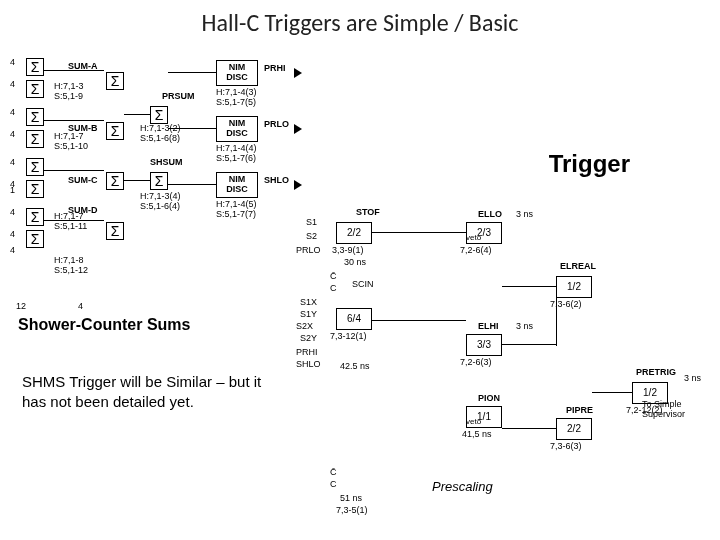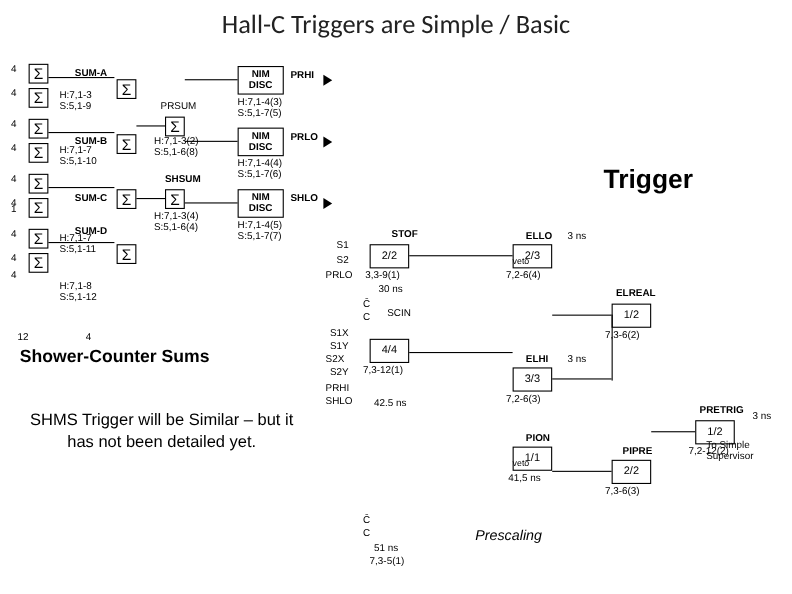--- a/index.html
+++ b/index.html
@@ -26,21 +26,20 @@
       font-family: "Arial Black", Arial, sans-serif;
     }
     .trigger-lbl { top: 150px; right: 90px; font-size: 24px; }
     .shower-lbl { top: 316px; left: 18px; font-size: 16px; }
     .shms-note {
       position: absolute;
       top: 372px; left: 22px;
       width: 250px;
       font-size: 15px;
       line-height: 1.3;
-      text-align: center;
     }
 
     
     .sigma {
       position: absolute;
       width: 18px; height: 18px;
       border: 1px solid #000;
       font-size: 14px;
       text-align: center;
       line-height: 16px;
@@ -124,21 +123,21 @@
 S:5,1-11</div>
 <div class="tiny" style="top:206px;left:68px;font-weight:bold">SUM-D</div>
 <div class="tiny" style="top:256px;left:54px;white-space:pre">H:7,1-8
 S:5,1-12</div>
 
 <div class="sigma" style="top:72px;left:106px">Σ</div>
 <div class="sigma" style="top:122px;left:106px">Σ</div>
 <div class="sigma" style="top:172px;left:106px">Σ</div>
 <div class="sigma" style="top:222px;left:106px">Σ</div>
 
-<div class="tiny" style="top:92px;left:146px;font-weight:normal">PRSUM</div>
+<div class="tiny" style="top:92px;left:162px;font-weight:bold">PRSUM</div>
 <div class="sigma" style="top:106px;left:150px">Σ</div>
 <div class="tiny" style="top:108px;left:140px;white-space:pre;top:124px">H:7,1-3(2)
 S:5,1-6(8)</div>
 
 <div class="tiny" style="top:158px;left:150px;font-weight:bold">SHSUM</div>
 <div class="sigma" style="top:172px;left:150px">Σ</div>
 <div class="tiny" style="top:192px;left:140px;white-space:pre">H:7,1-3(4)
 S:5,1-6(4)</div>
 
 <div class="nim" style="top:60px;left:216px;white-space:pre">NIM
@@ -172,21 +171,21 @@
 <div class="tiny" style="top:272px;left:330px">C̄</div>
 <div class="tiny" style="top:284px;left:330px">C</div>
 
 <div class="tiny" style="top:280px;left:352px;font-weight:normal">SCIN</div>
 <div class="tiny" style="top:298px;left:300px">S1X</div>
 <div class="tiny" style="top:310px;left:300px">S1Y</div>
 <div class="tiny" style="top:322px;left:296px">S2X</div>
 <div class="tiny" style="top:334px;left:300px">S2Y</div>
 <div class="tiny" style="top:348px;left:296px">PRHI</div>
 <div class="tiny" style="top:360px;left:296px">SHLO</div>
-<div class="gate" style="top:308px;left:336px">4/4</div>
+<div class="gate" style="top:308px;left:336px">6/4</div>
 <div class="tiny" style="top:332px;left:330px">7,3-12(1)</div>
 <div class="tiny" style="top:362px;left:340px">42.5 ns</div>
 
 <div class="tiny" style="top:210px;left:478px;font-weight:bold">ELLO</div>
 <div class="gate" style="top:222px;left:466px">2/3</div>
 <div class="tiny" style="top:234px;left:466px;font-size:8px">veto</div>
 <div class="tiny" style="top:246px;left:460px">7,2-6(4)</div>
 <div class="tiny" style="top:210px;left:516px">3 ns</div>
 
 <div class="tiny" style="top:262px;left:560px;font-weight:bold">ELREAL</div>

